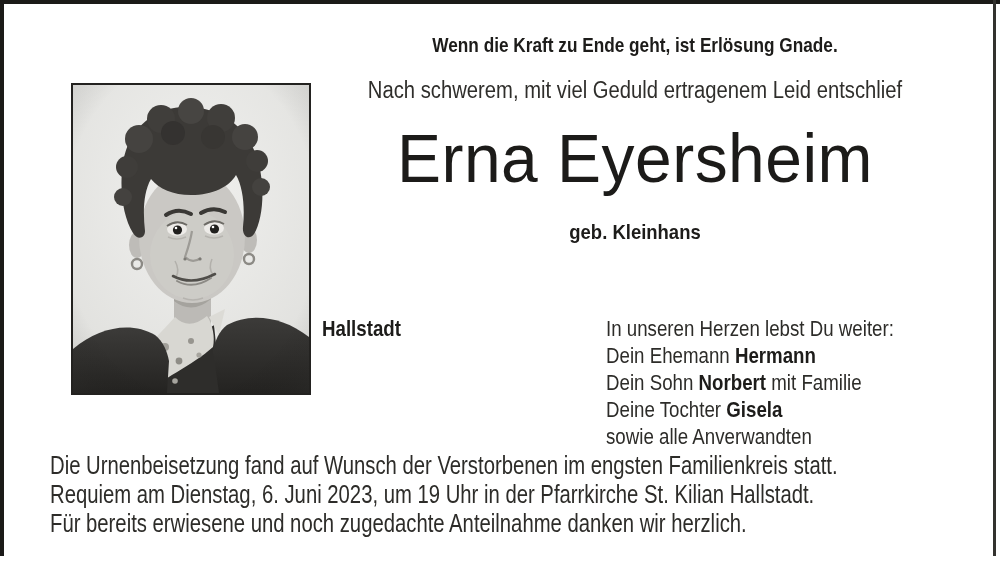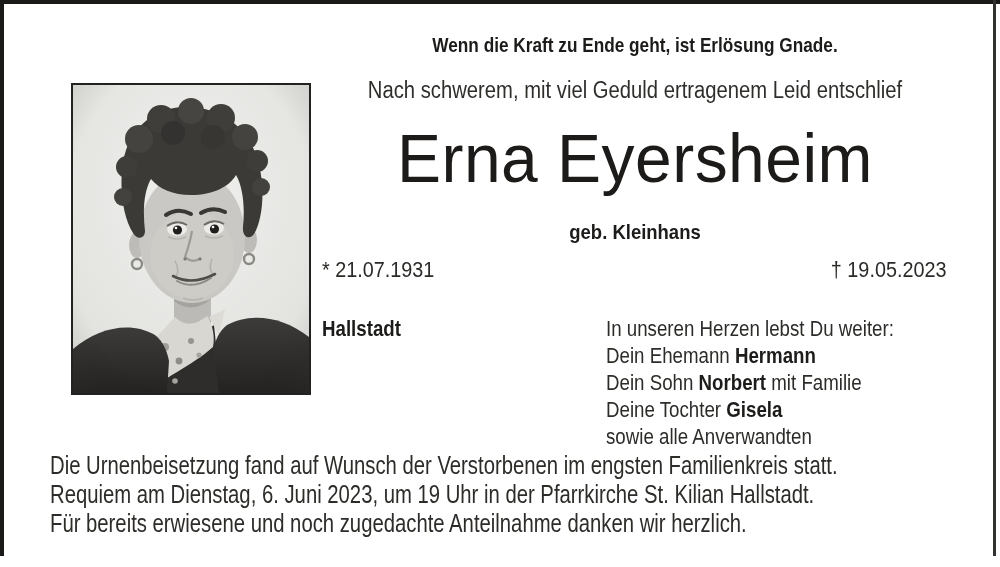--- a/index.html
+++ b/index.html
@@ -160,24 +160,20 @@
   </div>
 
   <div class="epigraph">Wenn die Kraft zu Ende geht, ist Erlösung Gnade.</div>
 
   <div class="intro">Nach schwerem, mit viel Geduld ertragenem Leid entschlief</div>
 
   <div class="name">Erna Eyersheim</div>
 
   <div class="maiden">geb. Kleinhans</div>
 
-  <div class="dates">
-    <span class="birth">* 21.07.1931</span>
-    <span class="death">† 19.05.2023</span>
-  </div>
 
   <div class="residence">Hallstadt</div>
 
   <div class="family">
     <div>In unseren Herzen lebst Du weiter:</div>
     <div>
         <div><span>Dein Ehemann </span><span class="bold">Hermann</span><span></span></div>
         <div><span>Dein Sohn </span><span class="bold">Norbert</span><span> mit Familie</span></div>
         <div><span>Deine Tochter </span><span class="bold">Gisela</span><span></span></div>
         <div><span>sowie alle Anverwandten</span><span class="bold"></span><span></span></div>

